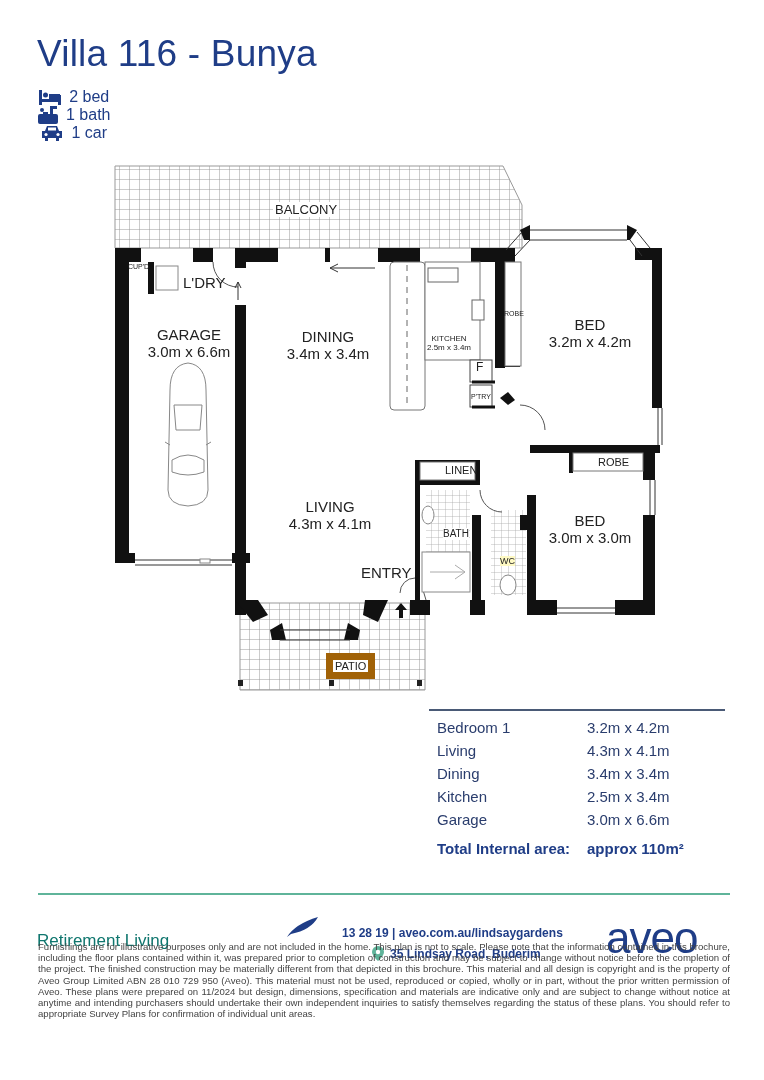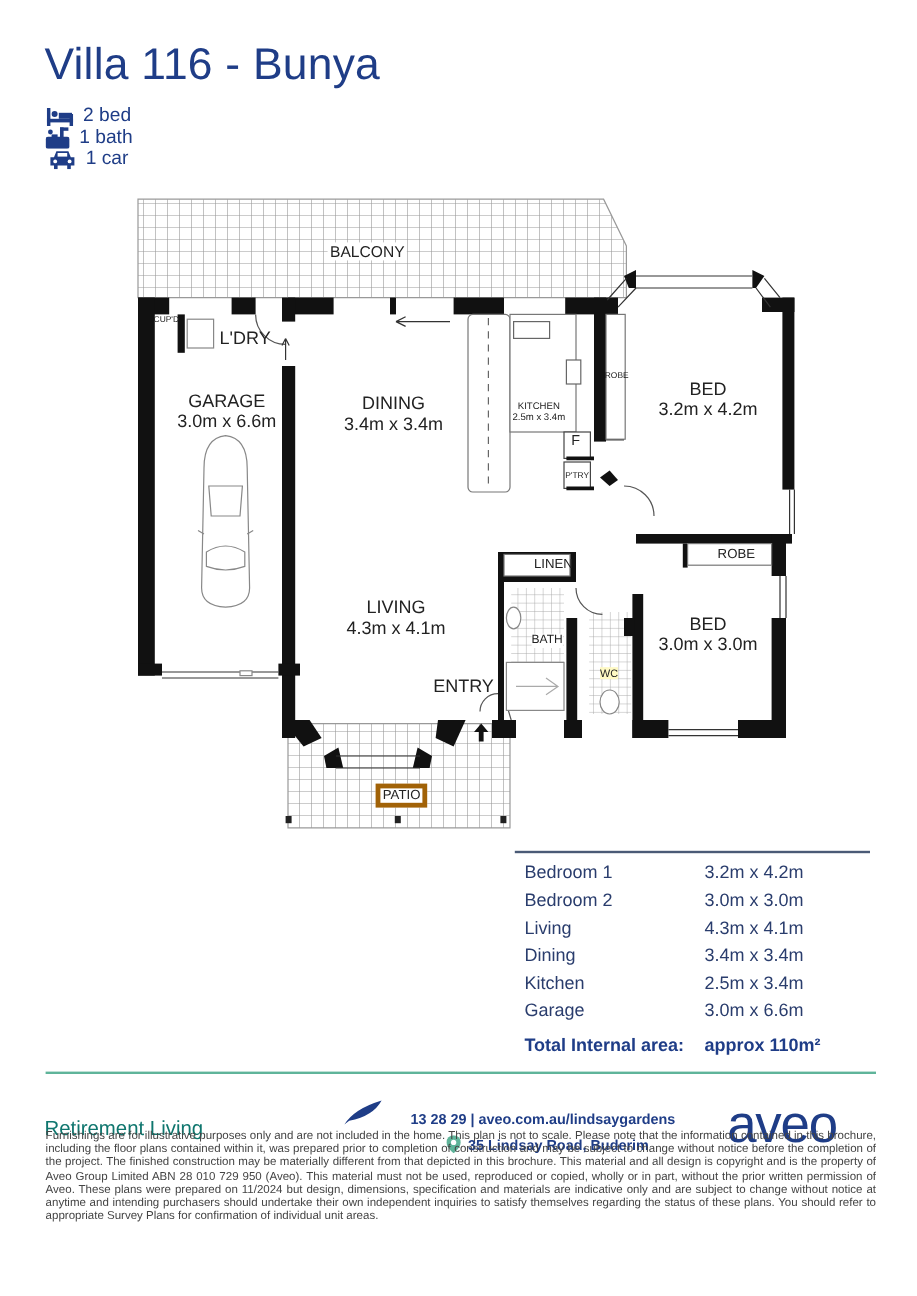--- a/index.html
+++ b/index.html
@@ -233,36 +233,32 @@
     <div class="n">BED</div>
     <div class="d">3.0m x 3.0m</div>
   </div>
   <div class="rl" style="left:170px;top:338px;width:100px;">
     <div class="n">LIVING</div>
     <div class="d">4.3m x 4.1m</div>
   </div>
   <div class="rl" style="left:251px;top:404px;font-size:15px;">ENTRY</div>
   <div class="rl" style="left:333px;top:368px;font-size:10px;background:#fff;">BATH</div>
   <div class="rl" style="left:390px;top:396px;font-size:9px;background:#fef9c3;">WC</div>
-  <div class="tag" style="left:203px;top:493px;font-size:11px;border:4px solid #a16207;">PATIO</div>
+  <div class="tag" style="left:216px;top:493px;font-size:11px;border:7px solid #a16207;">PATIO</div>
 </div>
 
 <div class="dims">
   <div class="rule"></div>
   <table>
     <tbody>
         <tr>
           <td class="k">Bedroom 1</td>
           <td>3.2m  x 4.2m</td>
         </tr>
     <tr>
-          <td class="k">Bedroom 2</td>
-          <td>3.0m  x 3.0m</td>
-        </tr>
-    <tr>
           <td class="k">Living</td>
           <td>4.3m  x 4.1m</td>
         </tr>
     <tr>
           <td class="k">Dining</td>
           <td>3.4m  x 3.4m</td>
         </tr>
     <tr>
           <td class="k">Kitchen</td>
           <td>2.5m  x 3.4m</td>
@@ -282,21 +278,21 @@
 <div class="divider"></div>
 
 <div class="brand">
   <div class="sub">Retirement Living</div>
 </div>
 <svg class="feather" width="34" height="22" viewBox="0 0 34 22">
     <path d="M2 21 Q10 8 33 1 Q26 14 6 18 Z" fill="#1f3d87"></path>
   </svg>
 
 <div class="contact">
-  <div>13 28 29 | aveo.com.au/lindsaygardens</div>
+  <div>13 28 19 | aveo.com.au/lindsaygardens</div>
   <div class="l2">
     <svg width="12" height="15" viewBox="0 0 12 15">
         <path d="M6 0 A6 6 0 0 1 12 6 C12 10 6 15 6 15 C6 15 0 10 0 6 A6 6 0 0 1 6 0 Z" fill="#5fb49a"></path>
         <circle cx="6" cy="6" r="2.2" fill="#fff"></circle>
       </svg>
     <span>35 Lindsay Road, Buderim</span>
   </div>
 </div>
 
 <div class="aveo">aveo</div>

